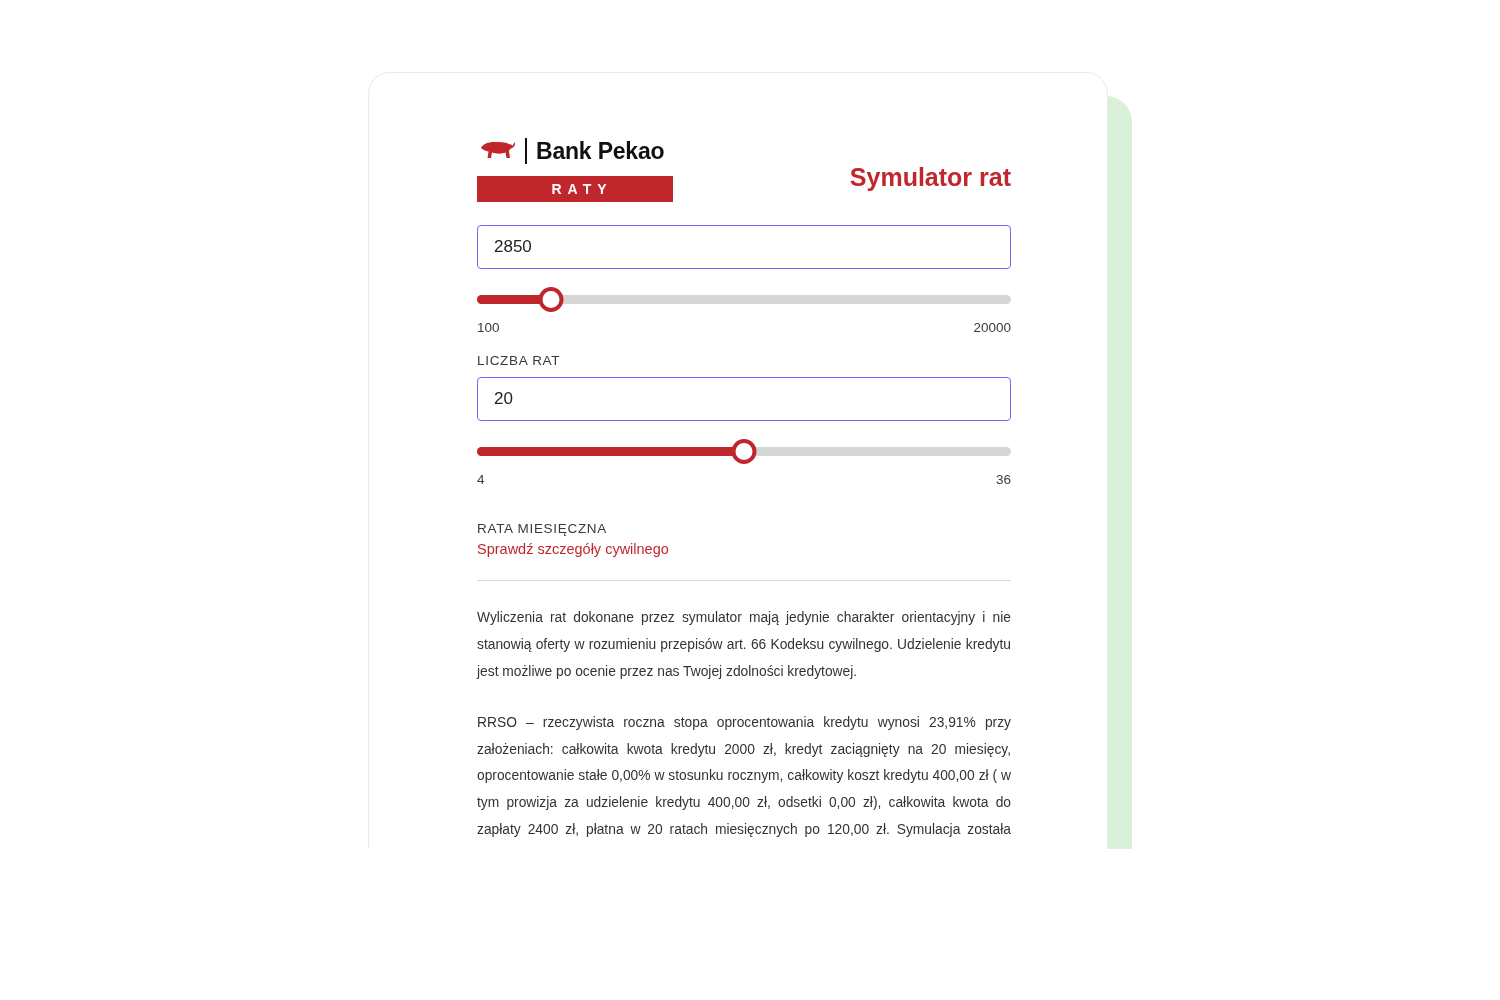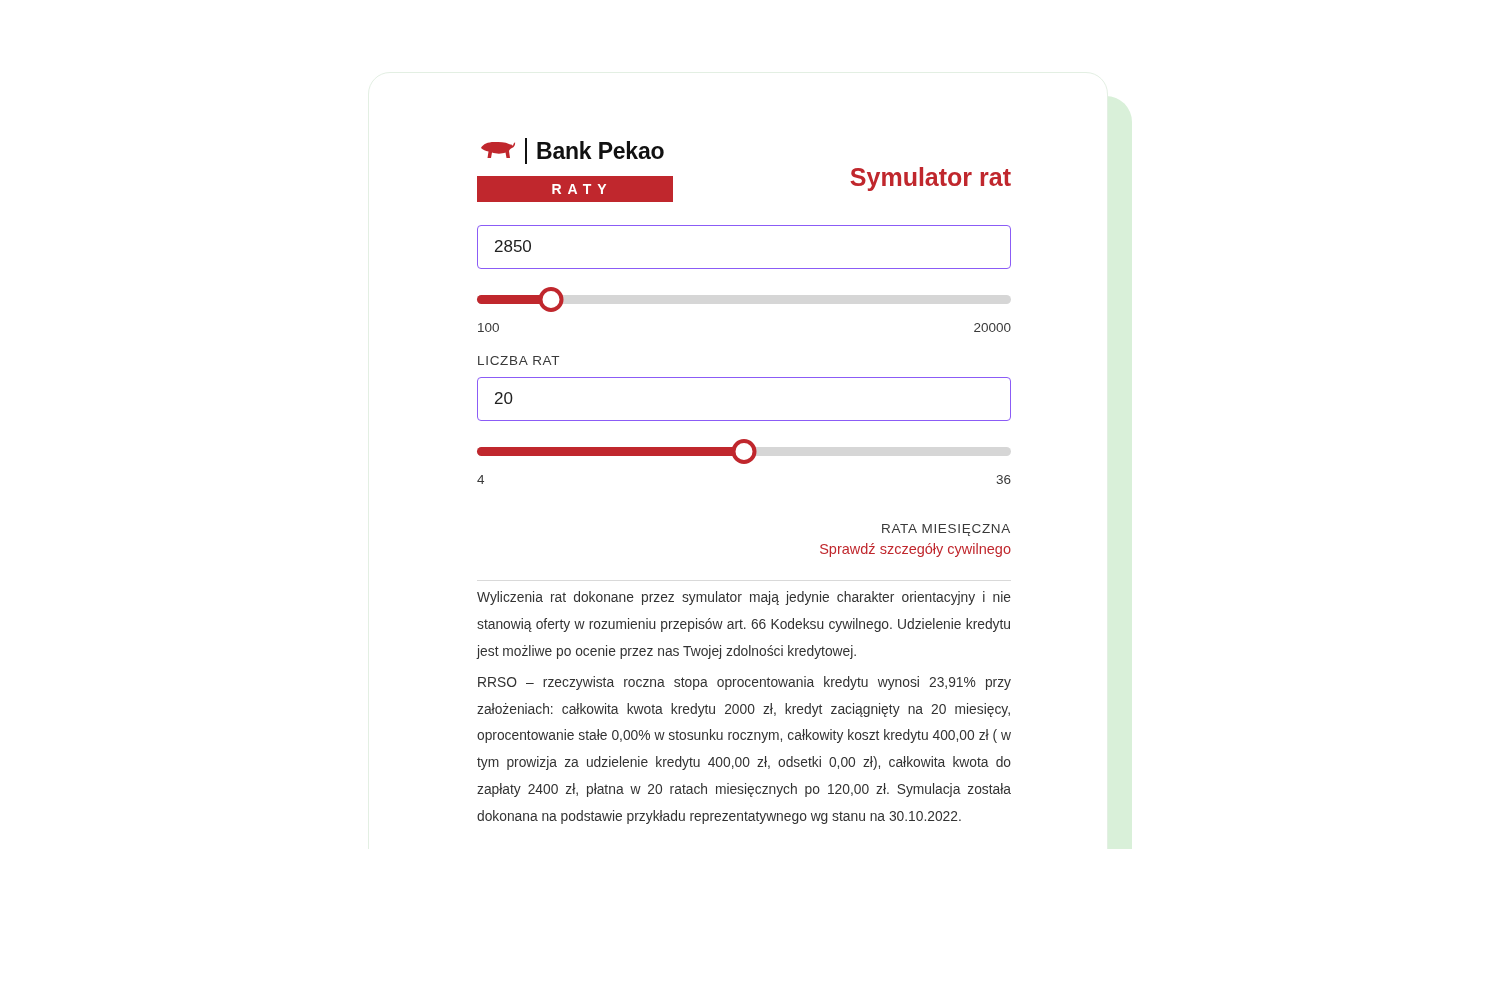--- a/index.html
+++ b/index.html
@@ -157,21 +157,20 @@
   }
   .range-row {
     display: flex;
     justify-content: space-between;
     font-size: 13.5px;
     color: #3a3a3a;
     margin-top: 2px;
   }
   
   .result {
-    text-align: right;
     margin-top: 34px;
   }
   .result-label {
     font-size: 13.5px;
     letter-spacing: 0.7px;
     color: #3a3a3a;
     text-transform: uppercase;
   }
   .result-amount {
     color: #c0272d;
@@ -190,21 +189,21 @@
   .divider {
     height: 1px;
     background: #d9d9d9;
     margin-top: 22px;
   }
   .para {
     font-size: 13.8px;
     line-height: 1.95;
     color: #333333;
     text-align: justify;
-    margin-top: 4px;
+    margin-top: 24px;
   }
 </style>
 </head>
 <body>
 
 <div id="stage">
   <div class="shadow-card"></div>
 
   <div class="card">
     <div class="inner">

